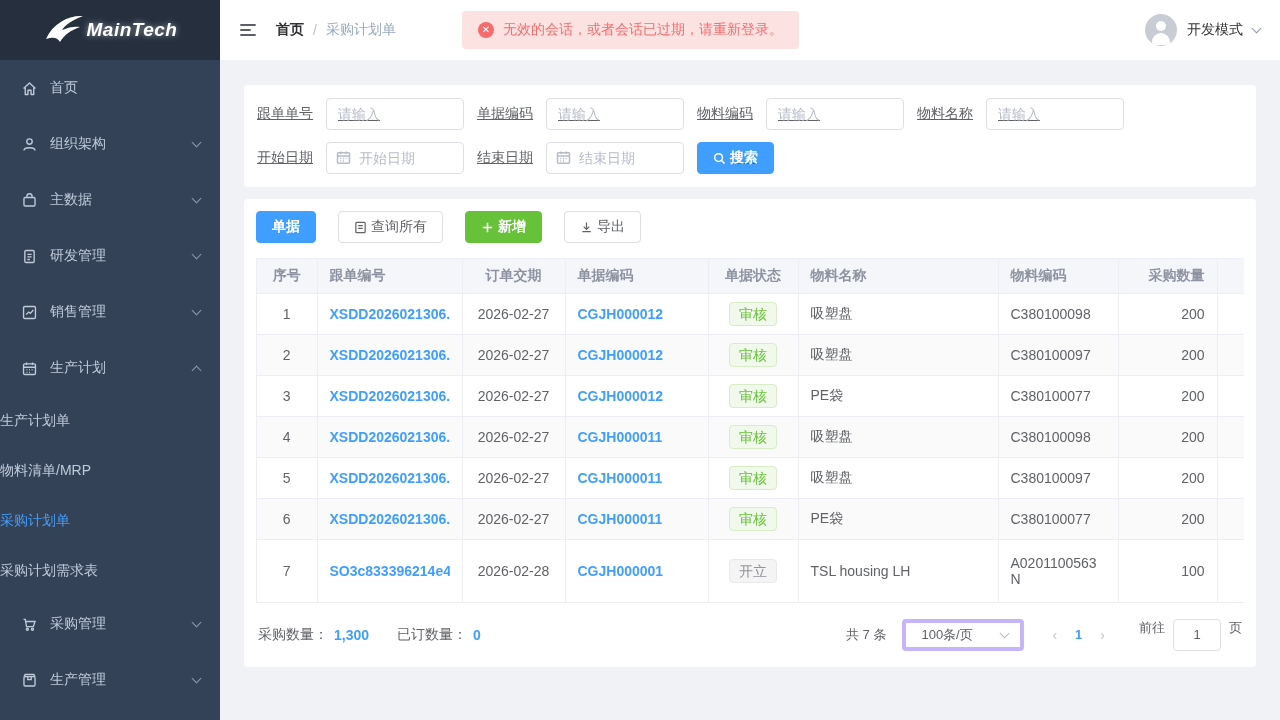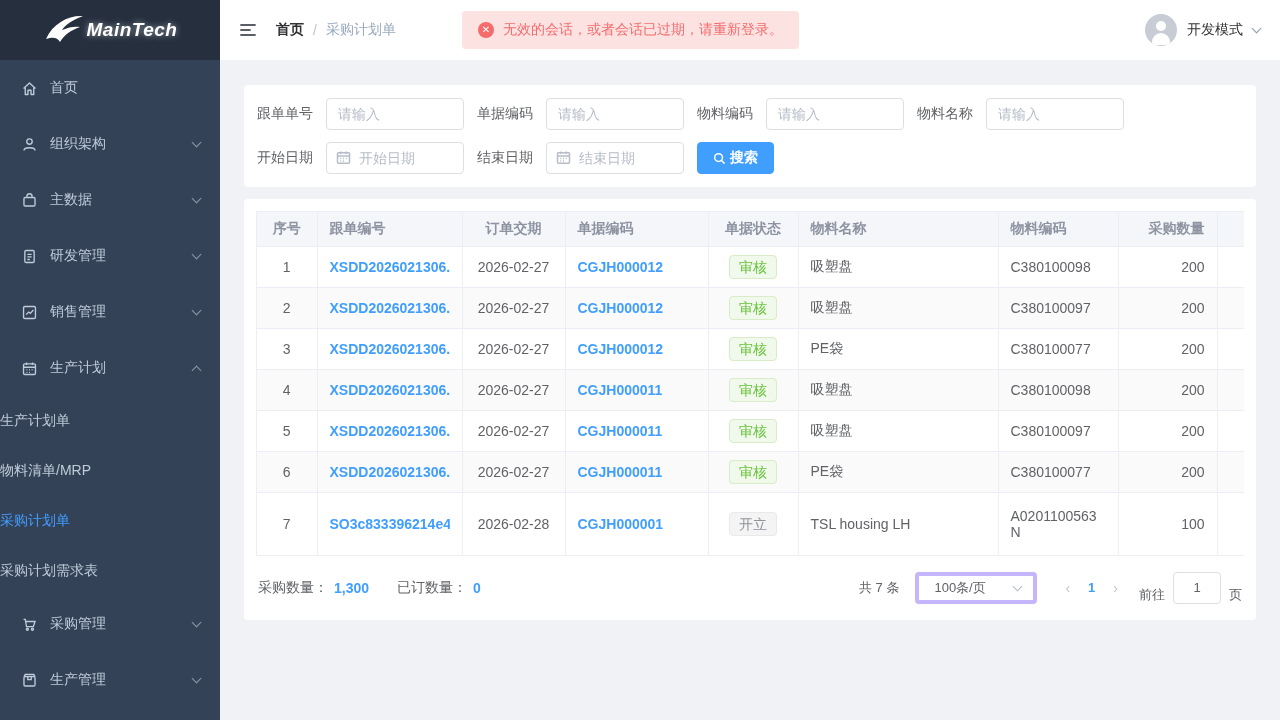--- a/index.html
+++ b/index.html
@@ -37,21 +37,21 @@
   .avatar { width:32px; height:32px; border-radius:50%; background:#c8ccd4; position:relative; overflow:hidden; }
   .avatar .head { position:absolute; width:10px; height:10px; border-radius:50%; background:#fff; left:11px; top:7px; }
   .avatar .torso { position:absolute; width:18px; height:12px; border-radius:9px 9px 0 0; background:#fff; left:7px; top:19px; }
   .user-name { color:#333; font-size:14px; }
 
   .content { flex:1; padding:25px 24px 0; overflow:hidden; }
   .panel { background:#fff; border-radius:4px; }
 
   
   .filter-panel { padding:13px; margin-bottom:12px; }
-  .filter-row { display:flex; align-items:flex-start; }
+  .filter-row { display:flex; align-items:flex-start;text-decoration:underline; }
   .filter-row + .filter-row { margin-top:12px; }
   .f-field { display:flex; align-items:center; margin-right:13px; }
   .f-label { width:56px; font-size:14px; color:#606266; margin-right:13px; white-space:nowrap; }
   .f-input { width:138px; height:32px; border:1px solid #dcdfe6; border-radius:4px; padding:0 11px; font-size:14px; color:#606266; outline:none; font-family:inherit; }
   .f-input::placeholder { color:#b6bcc8; }
   .date-wrap { position:relative; width:138px; }
   .date-wrap .f-input { width:138px; padding-left:32px; }
   .date-wrap .cal-icon { position:absolute; left:10px; top:8px; width:15px; height:15px; }
   .cal-icon svg { width:15px; height:15px; stroke:#b6bcc8; fill:none; stroke-width:1.5; }
   .btn { height:32px; border-radius:4px; border:1px solid #dcdfe6; background:#fff; color:#606266; font-size:14px; padding:5px 15px; cursor:pointer; display:inline-flex; align-items:center; gap:4px; font-family:inherit; white-space:nowrap; }
@@ -82,21 +82,21 @@
   
   .t-footer { display:flex; align-items:center; margin-top:16px; padding:0 2px; }
   .sum-item { display:flex; align-items:center; margin-right:28px; font-size:14px; }
   .sum-val { color:#409eff; font-weight:bold; margin-left:6px; }
   .pagination { margin-left:auto; display:flex; align-items:center; font-size:13px; color:#606266; }
   .pg-total { margin-right:16px; }
   .pg-select { width:122px; height:32px; border:4px solid #c4b5fd; border-radius:4px; display:flex; align-items:center; padding:0 12px 0 15px; margin-right:18px; cursor:pointer; color:#606266; font-size:13px; }
   .pg-select .chev { margin-left:auto; border-color:#b6bcc8; }
   .pg-arrow { color:#c0c4cc; font-size:14px; padding:0 10px; cursor:pointer; }
   .pg-num { color:#409eff; font-weight:bold; padding:0 8px; cursor:pointer; }
-  .pg-goto { display:flex; align-items:flex-end; gap:8px; margin-left:11px; font-size:13px; color:#606266; }
+  .pg-goto { display:flex; align-items:flex-start; gap:8px; margin-left:24px; font-size:13px; color:#606266; }
   .pg-input { width:48px; height:32px; border:1px solid #dcdfe6; border-radius:4px; text-align:center; font-size:13px; color:#606266; outline:none; font-family:inherit; }
 </style>
 </head>
 <body>
 
 <div class="app">
 
   <aside class="sidebar">
     <div class="logo-area">
       <svg width="42" height="34" viewBox="0 0 42 34">
@@ -279,20 +279,44 @@
             <svg viewBox="0 0 14 14">
                 <circle cx="6" cy="6" r="4.2" stroke="#fff" stroke-width="1.6" fill="none"></circle>
                 <path d="M9.2 9.2 L12.5 12.5" stroke="#fff" stroke-width="1.6"></path>
               </svg>
             <span>搜索</span>
           </button>
         </div>
       </section>
 
       <section class="panel table-panel">
+        <div class="toolbar">
+          <button class="btn btn-primary">
+            <span>单据</span>
+          </button>
+          <button class="btn">
+            <svg viewBox="0 0 14 14">
+                <rect x="2" y="1.5" width="10" height="11" rx="1" stroke="#606266" stroke-width="1.3" fill="none"></rect>
+                <path d="M4.5 5 H9.5 M4.5 8 H9.5" stroke="#606266" stroke-width="1.3"></path>
+              </svg>
+            <span>查询所有</span>
+          </button>
+          <button class="btn btn-success">
+            <svg viewBox="0 0 14 14">
+                <path d="M7 2 V12 M2 7 H12" stroke="#fff" stroke-width="1.7"></path>
+              </svg>
+            <span>新增</span>
+          </button>
+          <button class="btn">
+            <svg viewBox="0 0 14 14">
+                <path d="M7 1.5 V8.5 M4 6 L7 9 L10 6 M2.5 11.5 H11.5" stroke="#606266" stroke-width="1.3" fill="none"></path>
+              </svg>
+            <span>导出</span>
+          </button>
+        </div>
 
         <div class="grid-wrap">
           <table>
             <colgroup>
               <col style="width:60px">
                 <col style="width:145px">
                 <col style="width:103px">
                 <col style="width:143px">
               <col style="width:90px">
                 <col style="width:200px">

